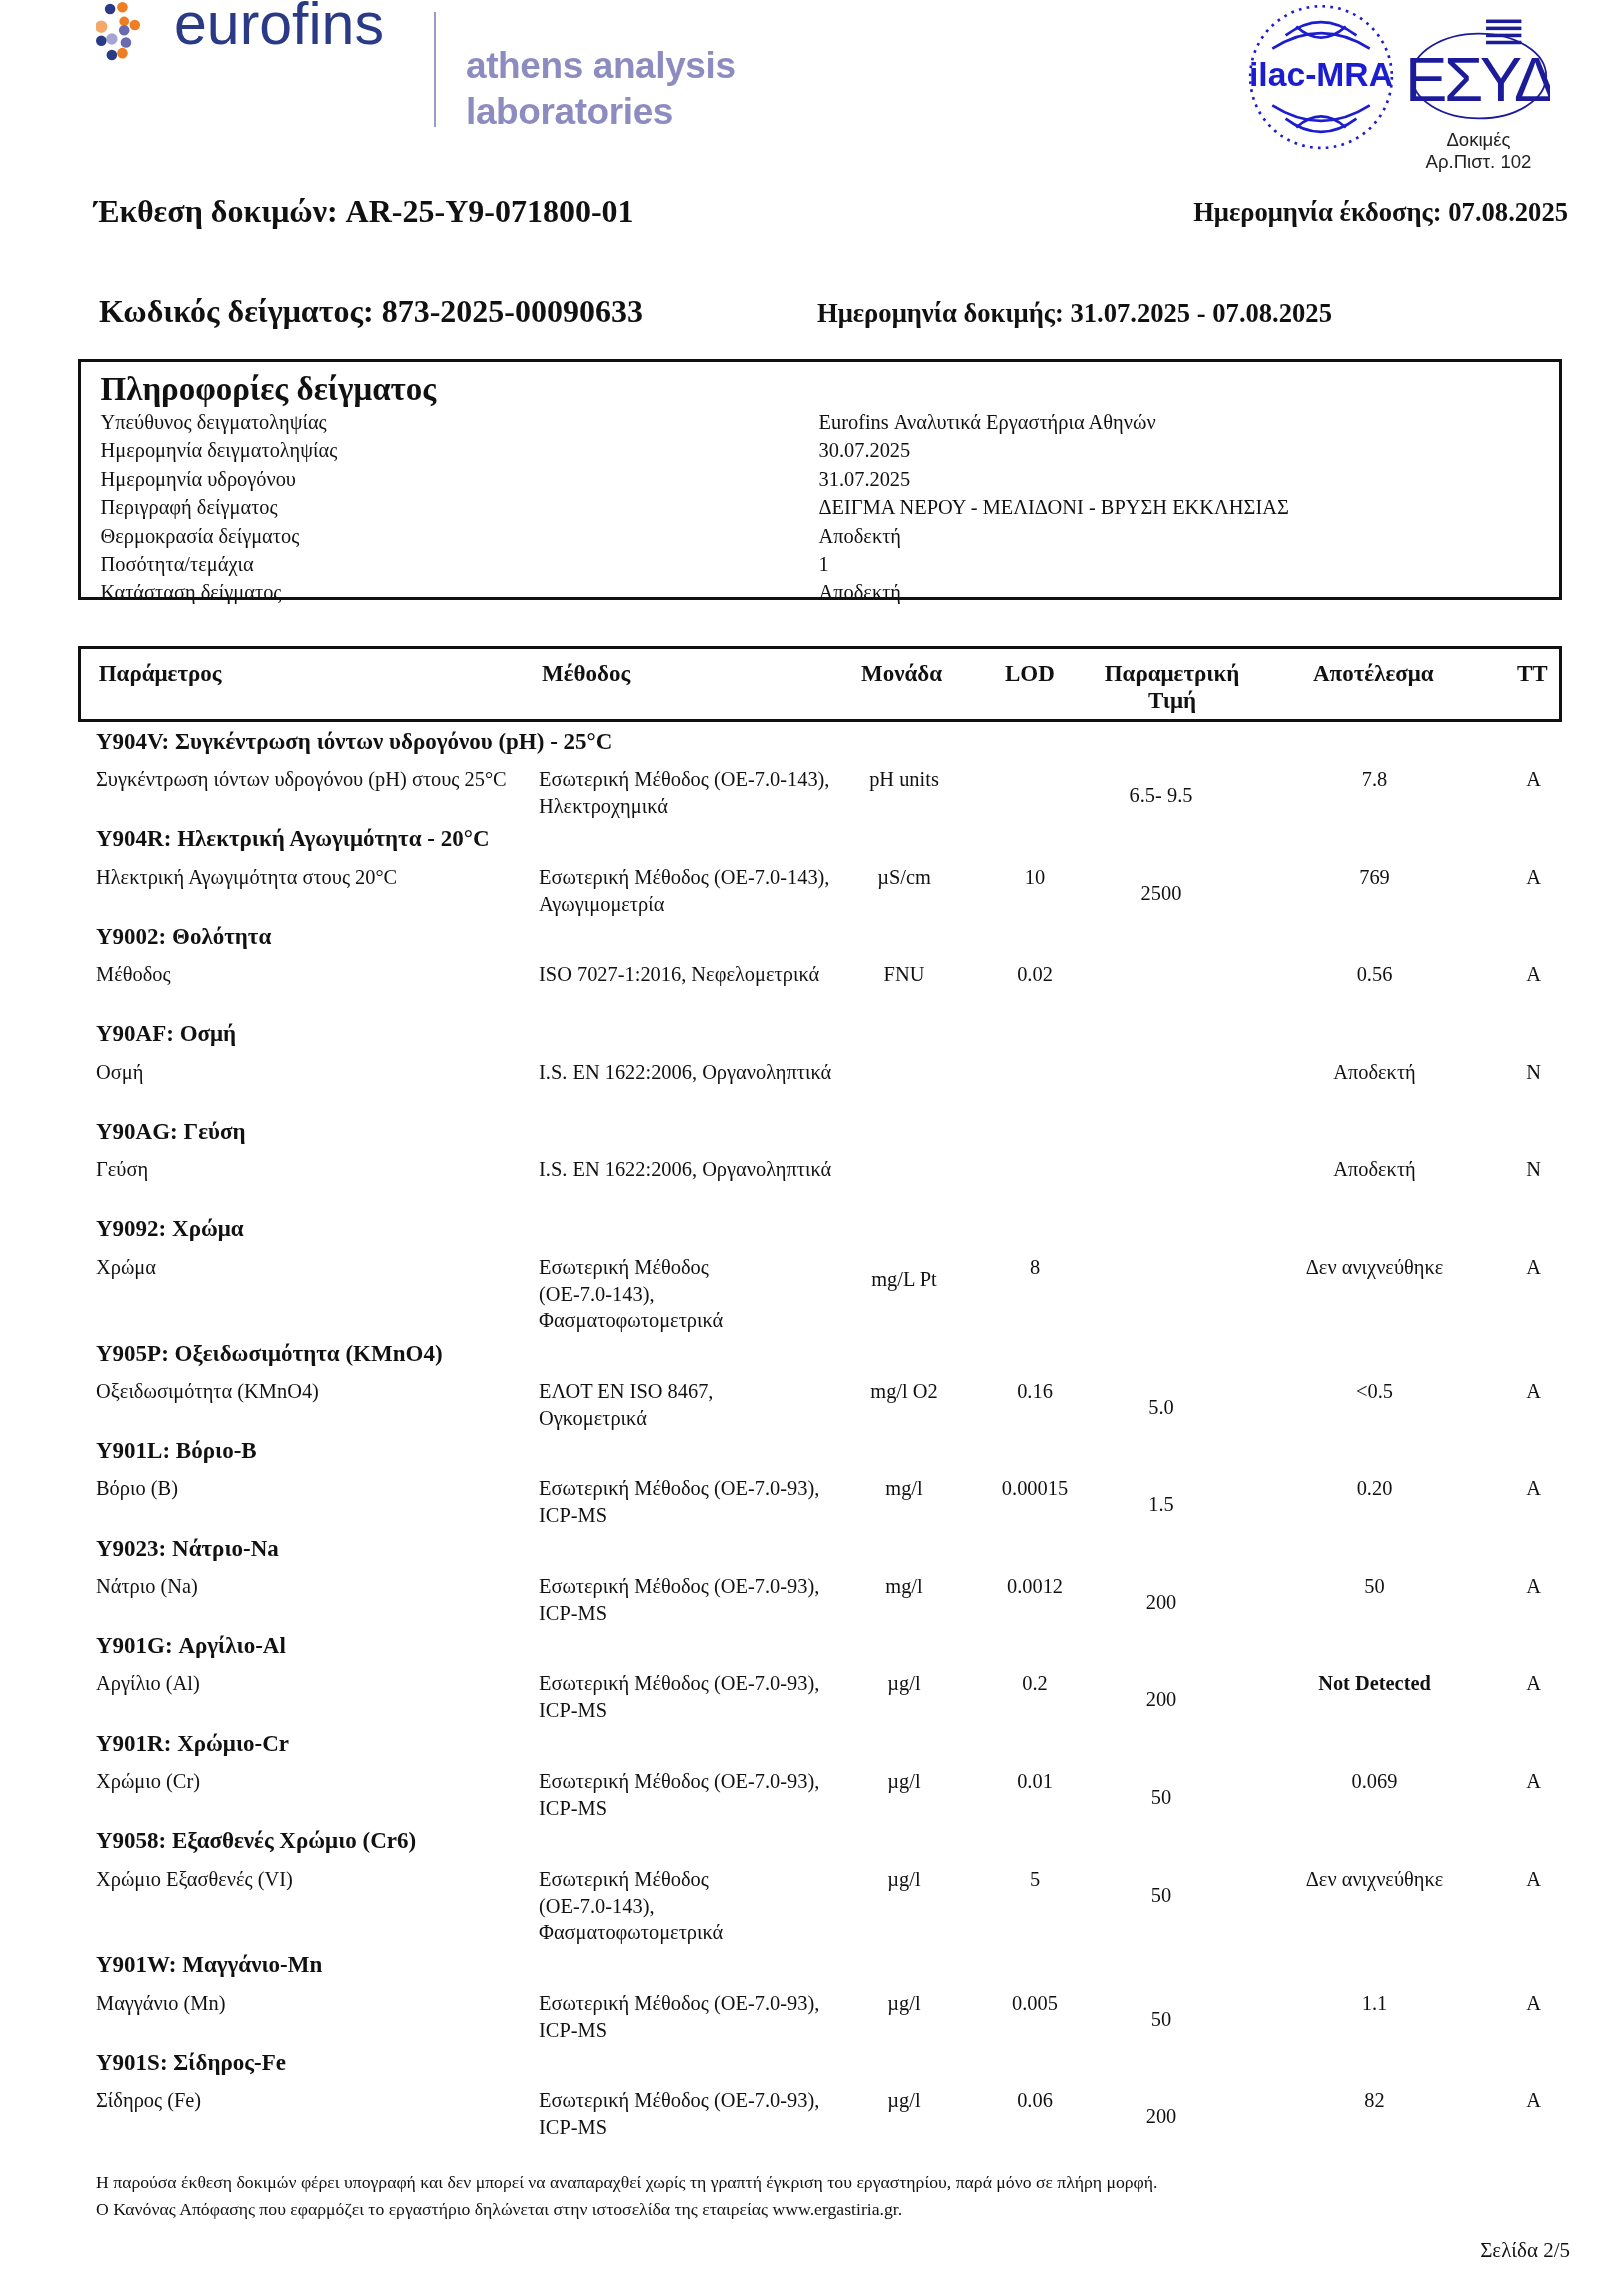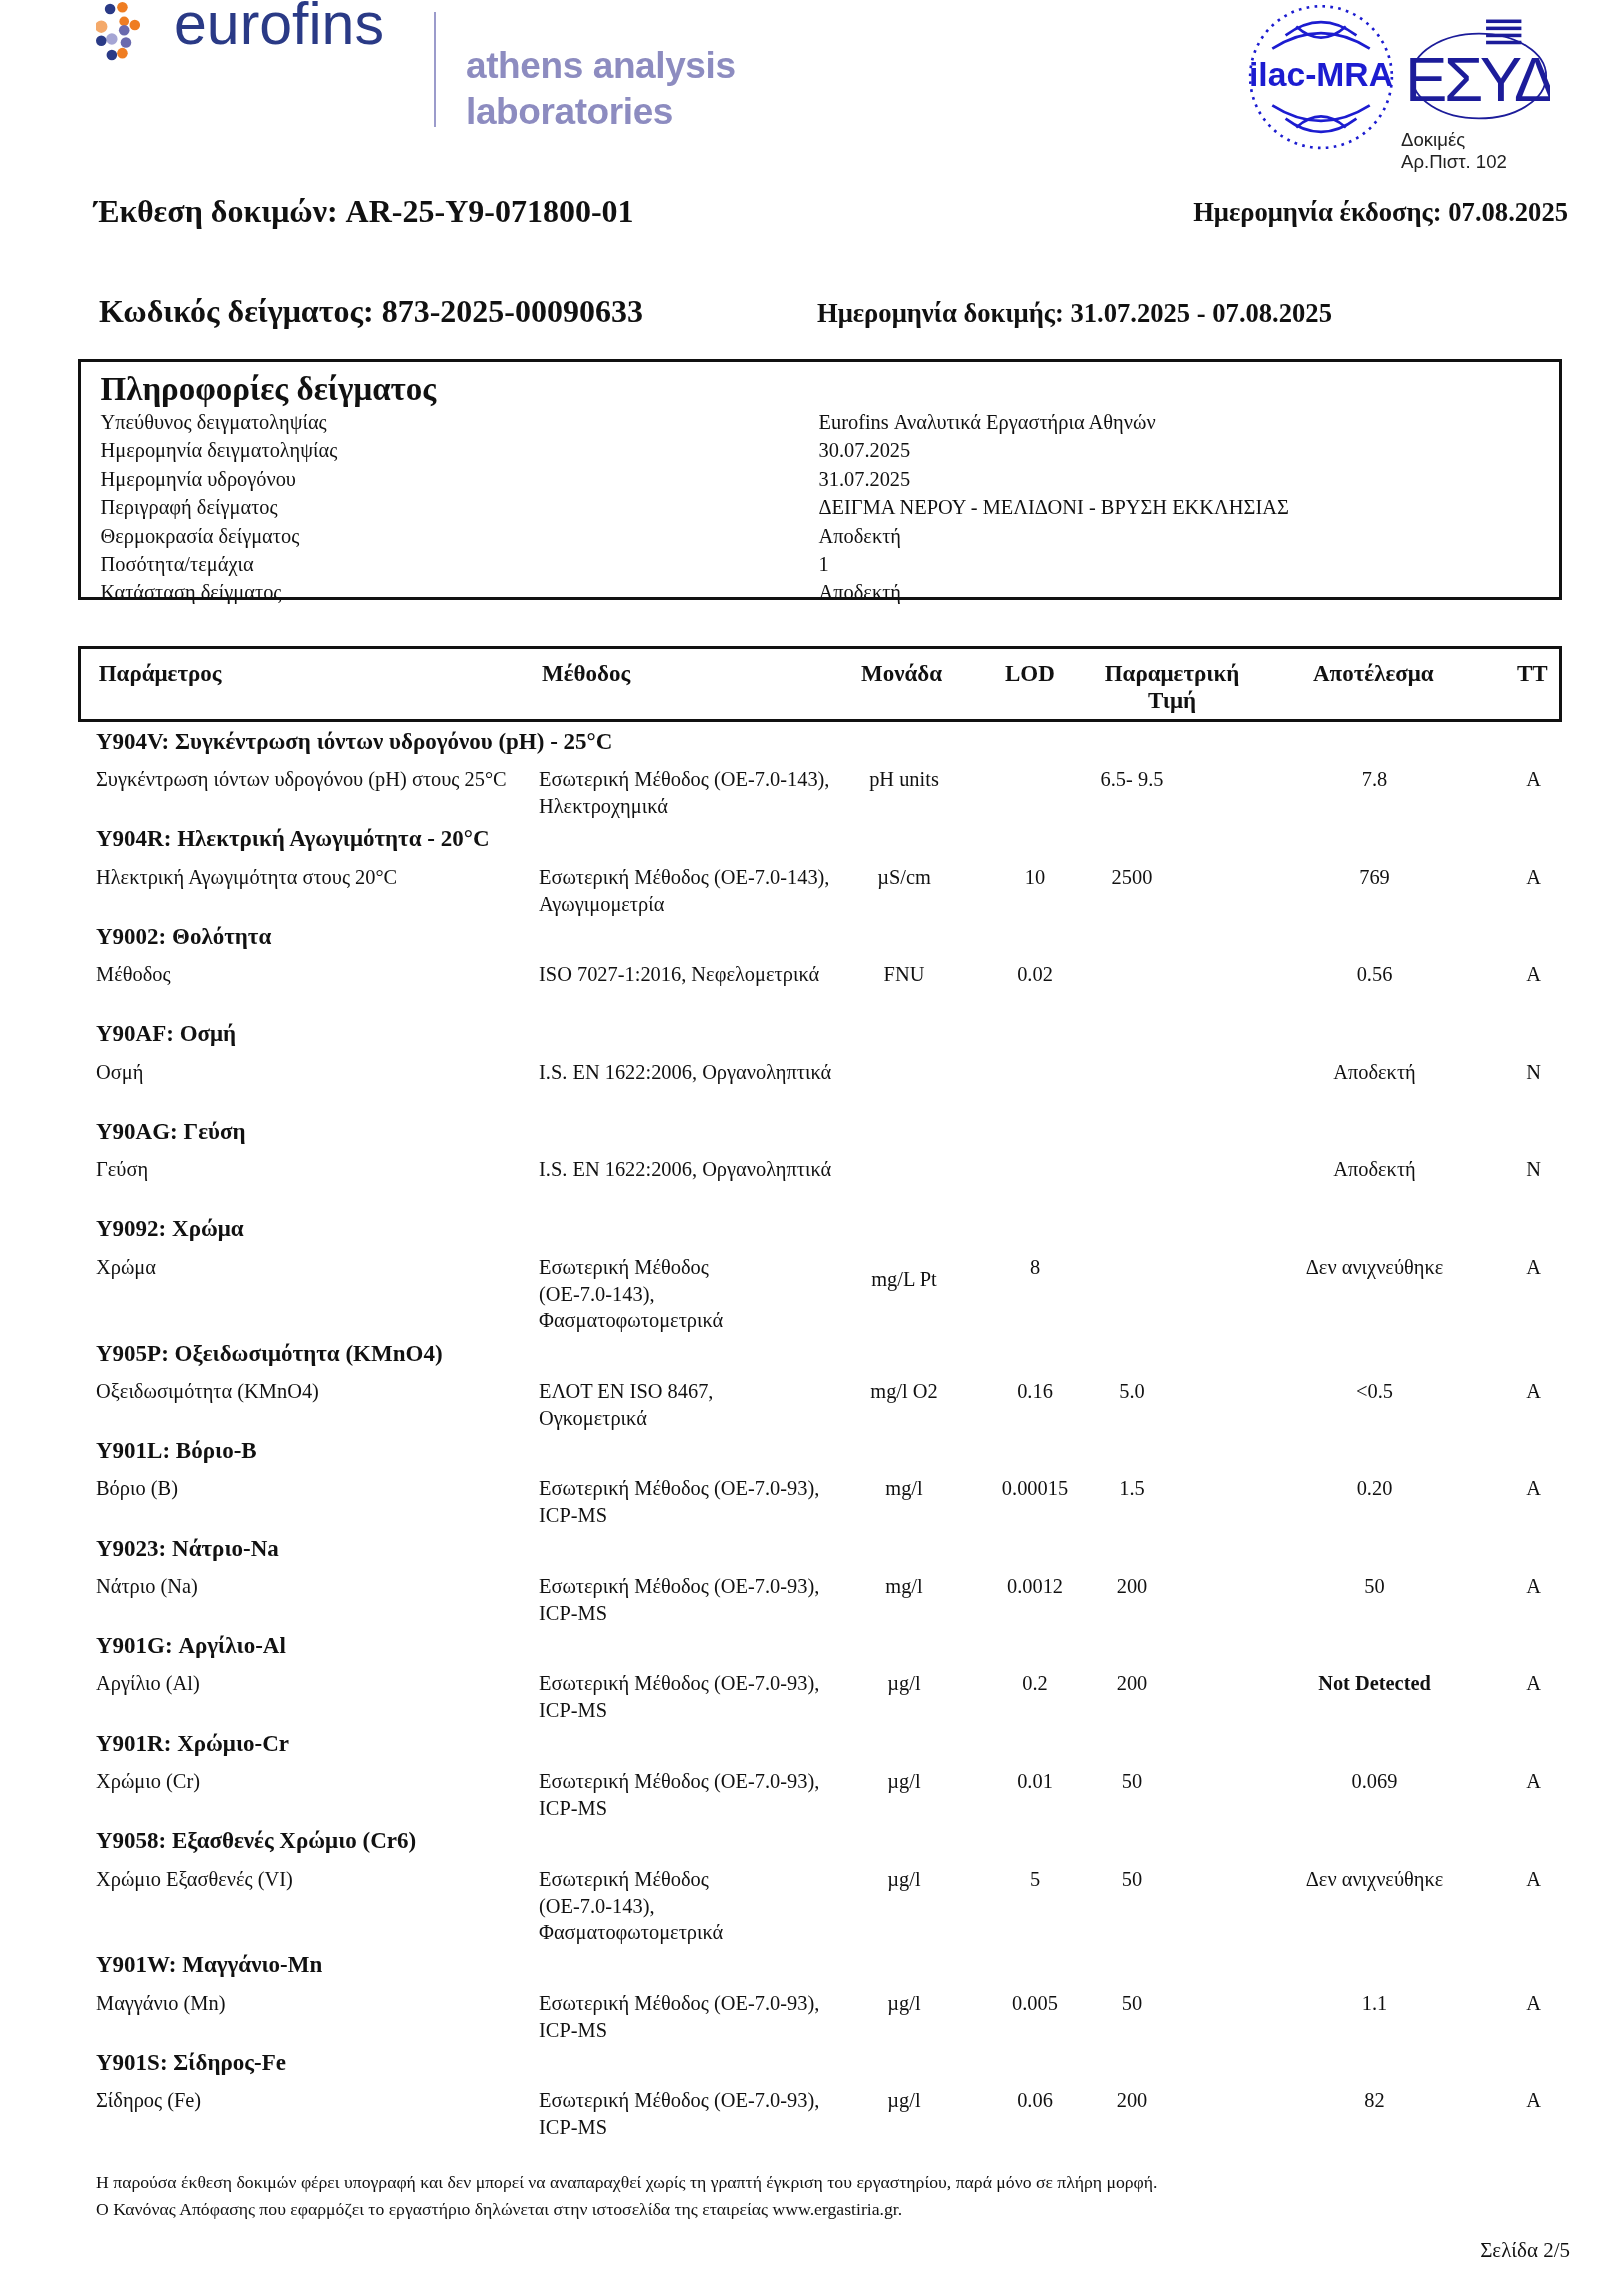--- a/index.html
+++ b/index.html
@@ -7,21 +7,21 @@
   .abs { position:absolute; }
 
   
   .logo-dots { left:96px; top:1.8px; width:67px; height:60px; }
   .logo-word { left:174px; top:-5.3px; font-family:"Liberation Sans","DejaVu Sans",sans-serif; font-size:59px; color:#2a3a86; letter-spacing:0px; line-height:1; }
   .logo-divider { left:434px; top:12.4px; width:1.8px; height:115px; background:#9b9bcb; }
   .logo-sub { left:466px; top:43px; font-family:"Liberation Sans","DejaVu Sans",sans-serif; font-size:37px; color:#8d8cc0; line-height:46px; font-weight:bold; letter-spacing:-0.4px; }
 
   .ilac { left:1241px; top:0px; width:160px; height:155px; }
   .esyd { left:1408px; top:16px; width:142px; height:106px; }
-  .esyd-cap { left:1401px; top:129px; width:155px; font-family:"Liberation Sans","DejaVu Sans",sans-serif; font-size:18.6px; line-height:22px; color:#222; }
+  .esyd-cap { left:1401px; top:129px; width:155px; text-align:center; font-family:"Liberation Sans","DejaVu Sans",sans-serif; font-size:18.6px; line-height:22px; color:#222; }
 
   .report-title { left:94px; top:193px; font-size:32px; font-weight:bold; }
   .issue-date { right:53px; top:197px; font-size:26.6px; font-weight:bold; }
   .sample-code { left:99px; top:293px; font-size:32px; font-weight:bold; }
   .test-date { left:817px; top:298px; font-size:26.6px; font-weight:bold; }
 
   .info-box { left:78px; top:359px; width:1484px; height:241px; border:3.5px solid #111; box-sizing:border-box; }
   .info-title { left:19.5px; top:8.9px; font-size:33px; font-weight:bold; }
   .info-row { position:absolute; left:19.5px; font-size:20.4px; line-height:28px; width:1436px; }
   .info-row .lbl { position:absolute; left:0; top:0; }
@@ -29,21 +29,21 @@
 
   .thead-box { left:78px; top:646px; width:1484px; height:76px; border:3.5px solid #111; box-sizing:border-box; }
   .th { position:absolute; top:12.4px; font-size:23px; font-weight:bold; line-height:26.6px; }
 
   .group-title { position:absolute; left:96px; font-size:23px; font-weight:bold; }
   .cell { position:absolute; font-size:20.4px; line-height:26.6px; }
   .c-param { left:96px; width:426px; }
   .c-method { left:539px; width:293px; }
   .c-unit { left:833px; width:142px; text-align:center; }
   .c-lod { left:982px; width:106px; text-align:center; }
-  .c-limit { left:1052px; width:160px; text-align:center; }
+  .c-limit { left:1081px; width:160px; text-align:center;margin-top:16px; }
   .c-result { left:1286px; width:177px; text-align:center; }
   .c-tt { left:1507px; width:53px; text-align:center; }
   .bold { font-weight:bold; }
 
   .footer-note { left:96px; top:2169px; font-size:17.7px; line-height:26.6px; }
   .page-num { right:51px; top:2238px; font-size:21px; }
 </style>
 </head>
 <body>
 

